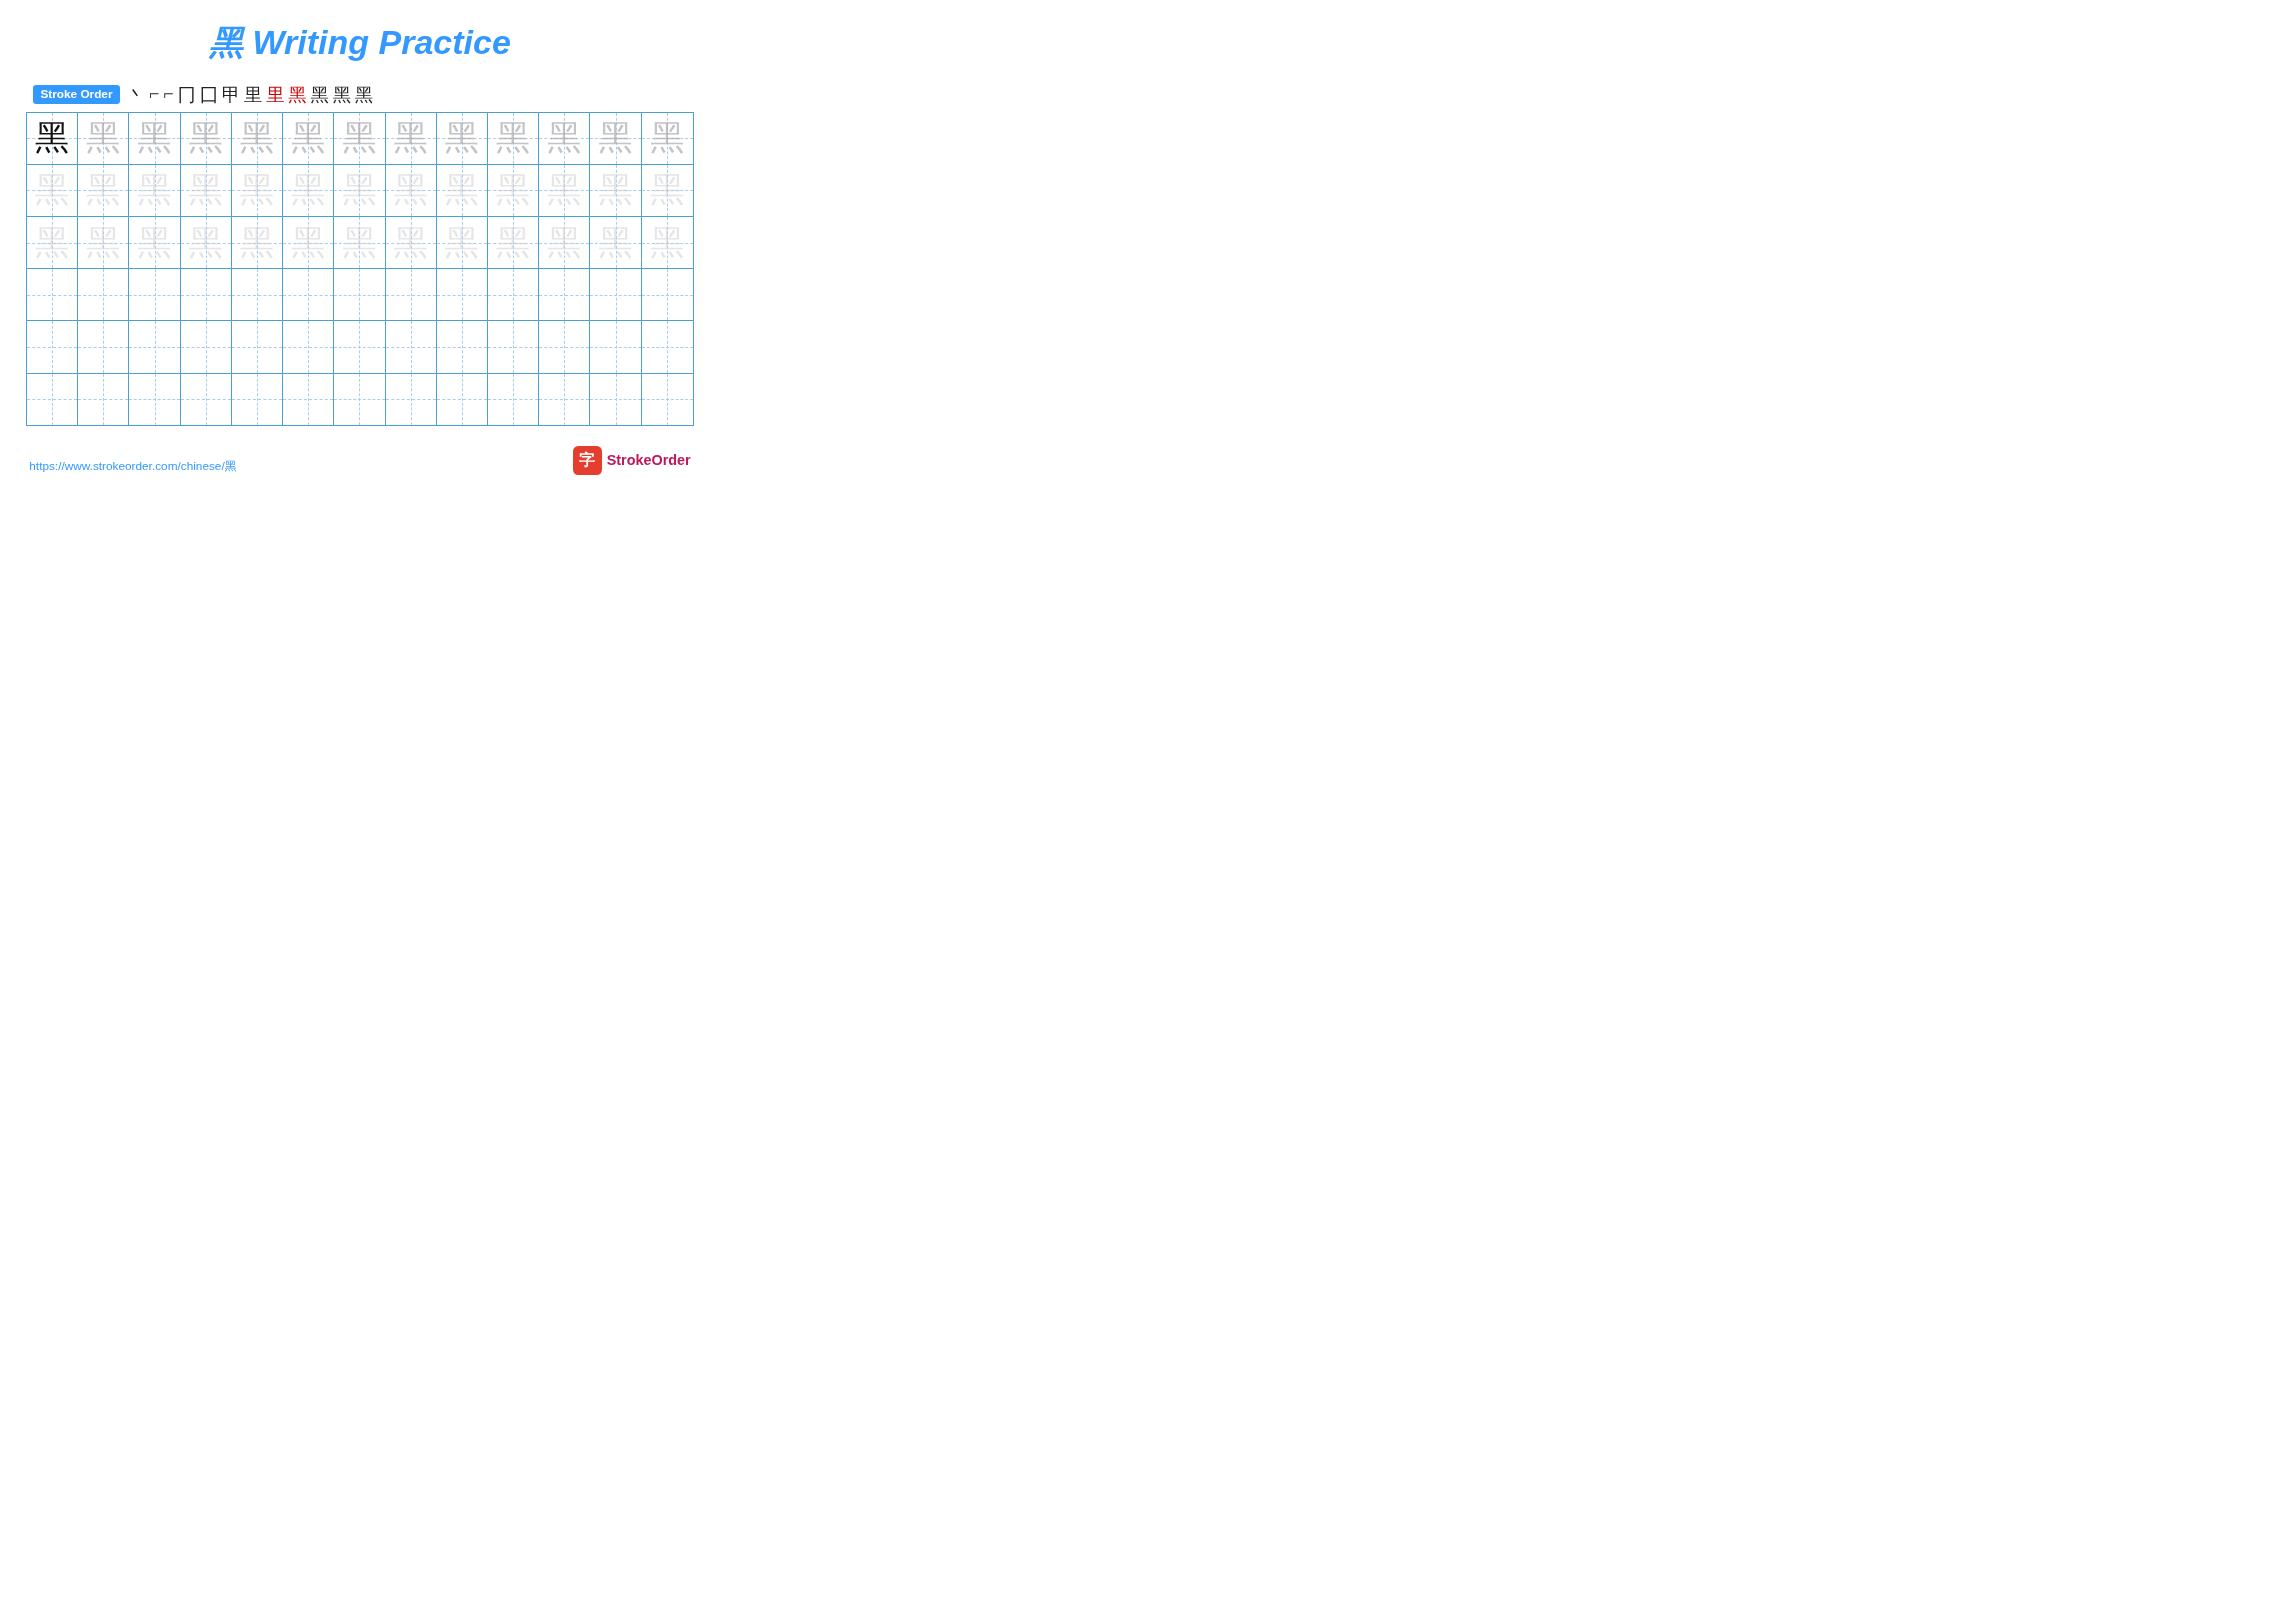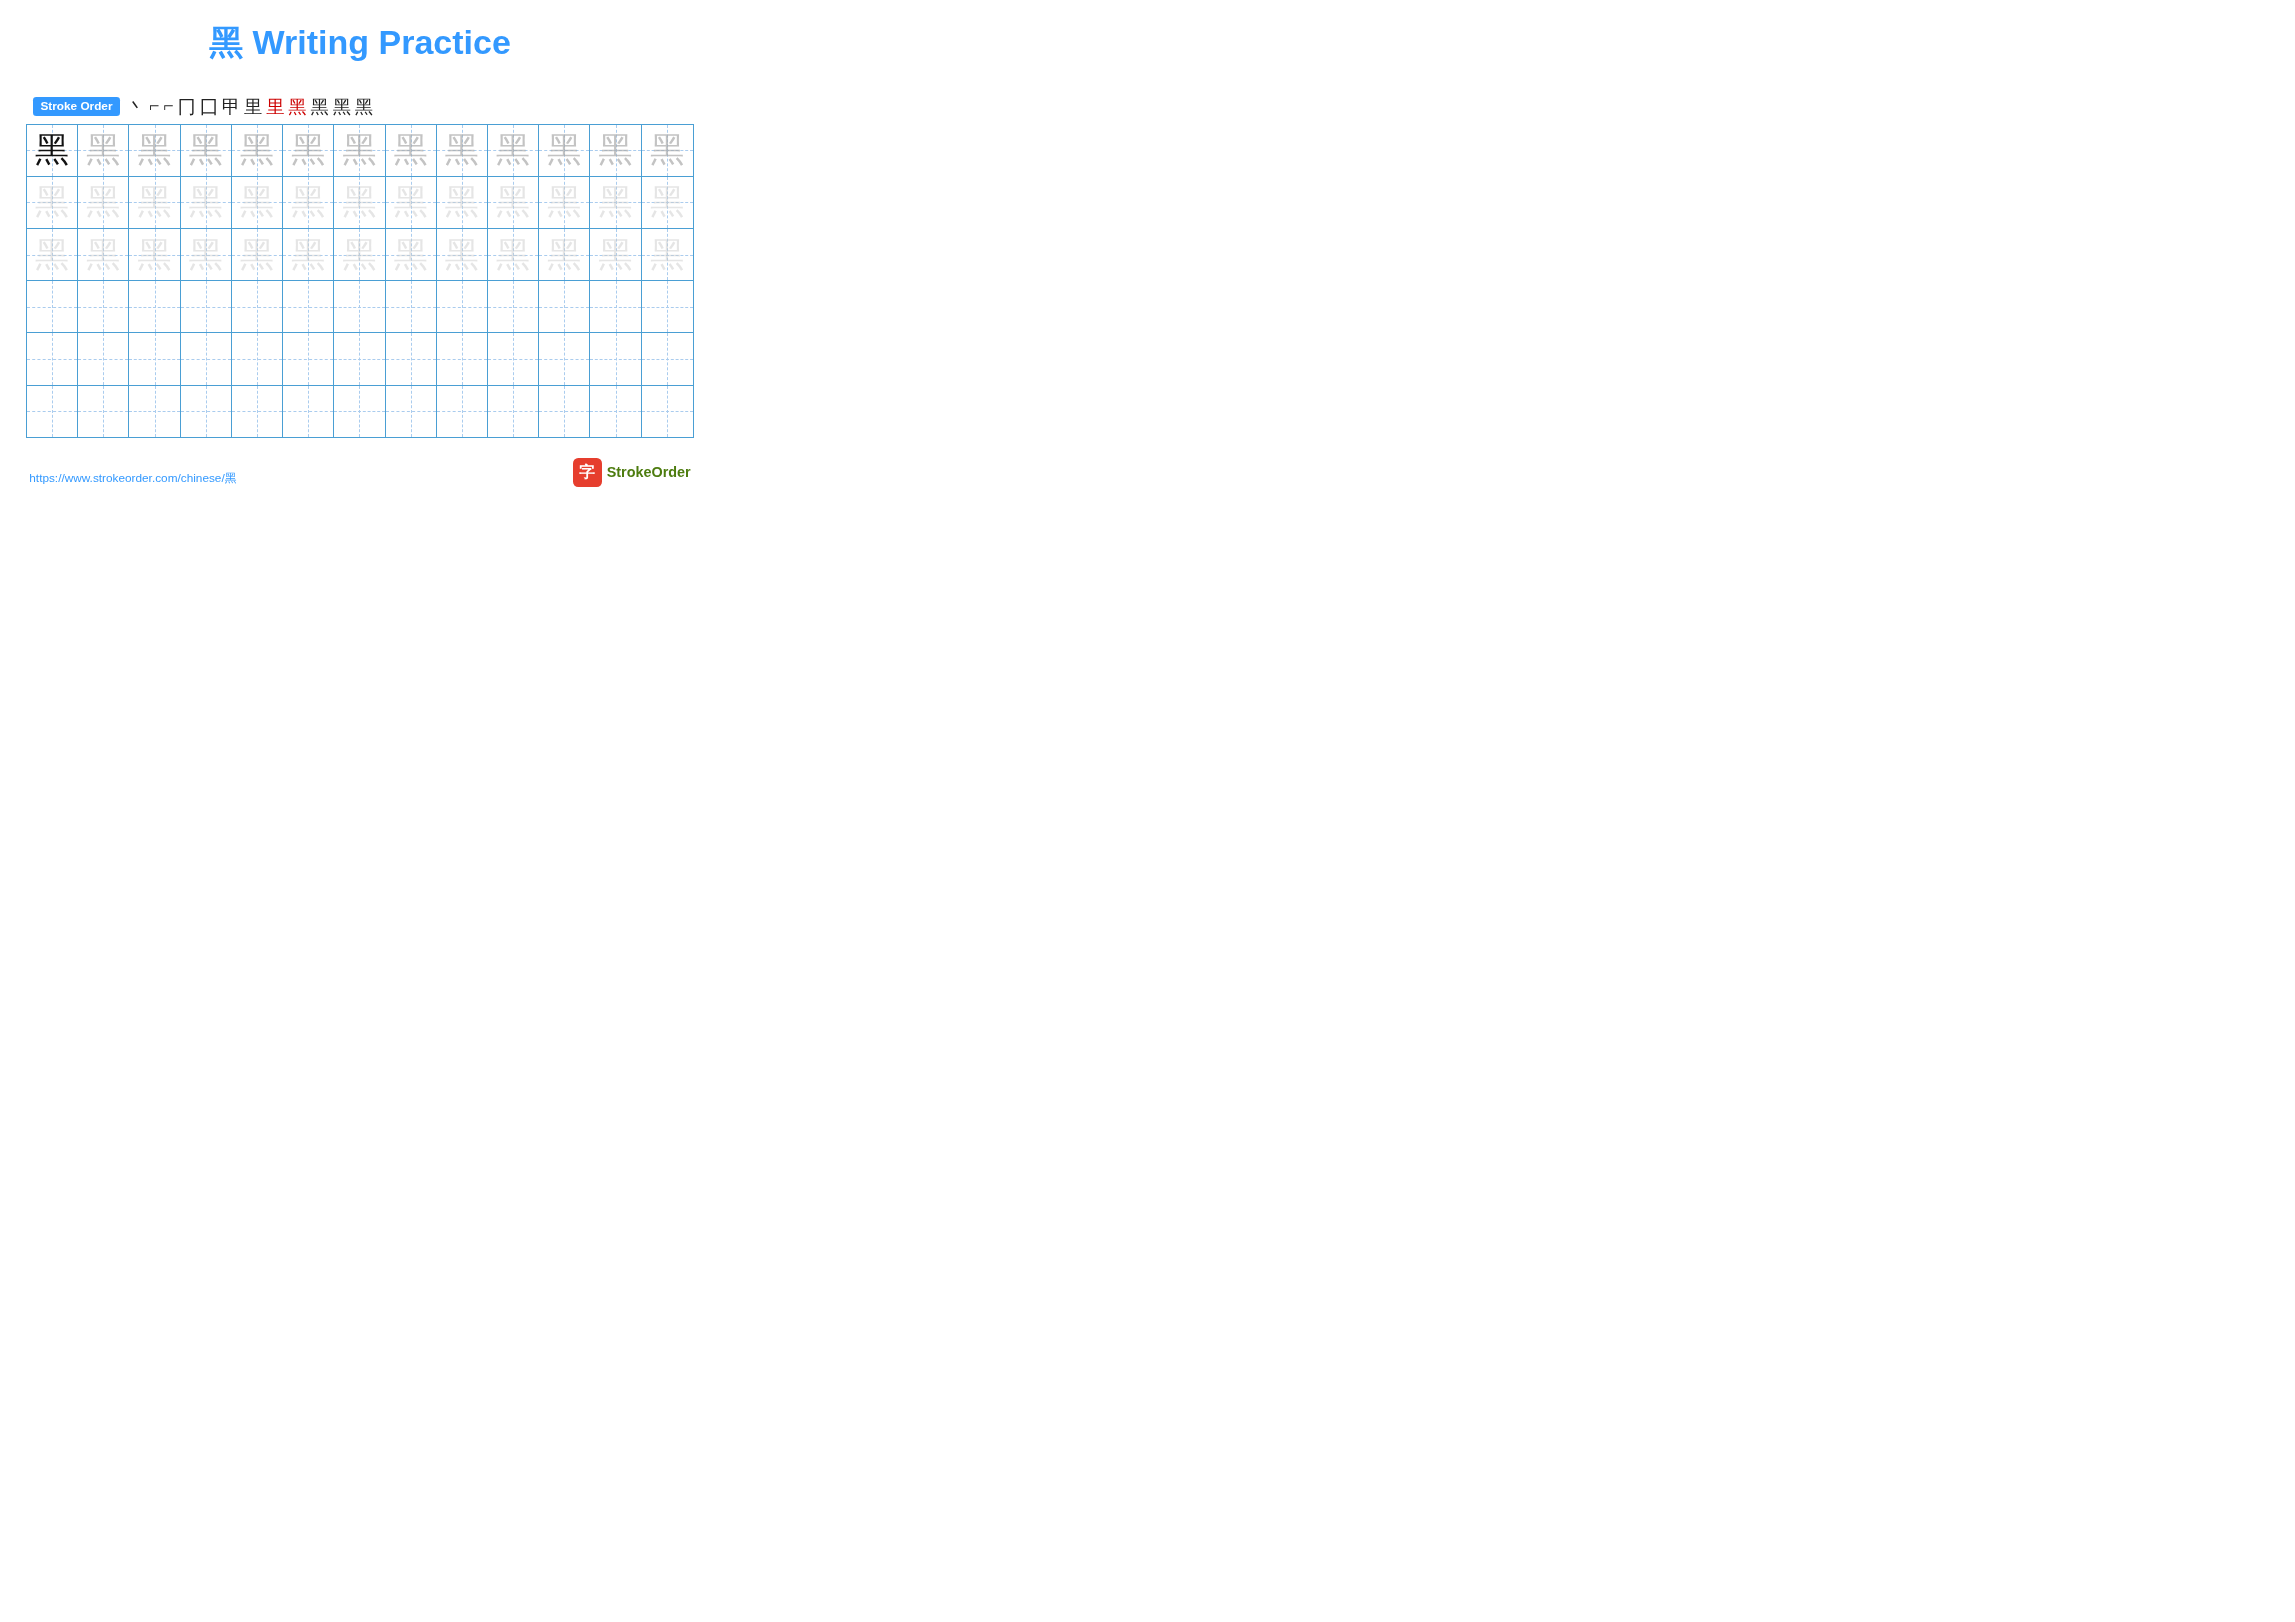--- a/index.html
+++ b/index.html
@@ -8,21 +8,22 @@
       font-family: Arial, sans-serif;
       width: 720px;
       min-height: 510px;
       padding: 19.6px 26px;
       position: relative;
     }
 
     
     .title-area {
       text-align: center;
-      margin-bottom: 28px;
+      margin-bottom: 16px;
+      font-style: italic;
     }
     .title-area h1 {
       font-size: 34px;
       font-weight: bold;
       color: #3399ff;
     }
 
     
     .stroke-order-row {
       display: flex;
@@ -155,21 +156,21 @@
       color: white;
       font-size: 15.7px;
       font-weight: bold;
     }
     .logo-text {
       font-size: 14.4px;
       font-weight: bold;
       color: #222;
     }
     .logo-text span {
-      color: #4d7c0f;
+      color: #be185d;
     }
   </style>
 </head>
 <body>
 
 <div class="title-area">
   <h1>黑 Writing Practice</h1>
 </div>
 
 <div class="stroke-order-row">

